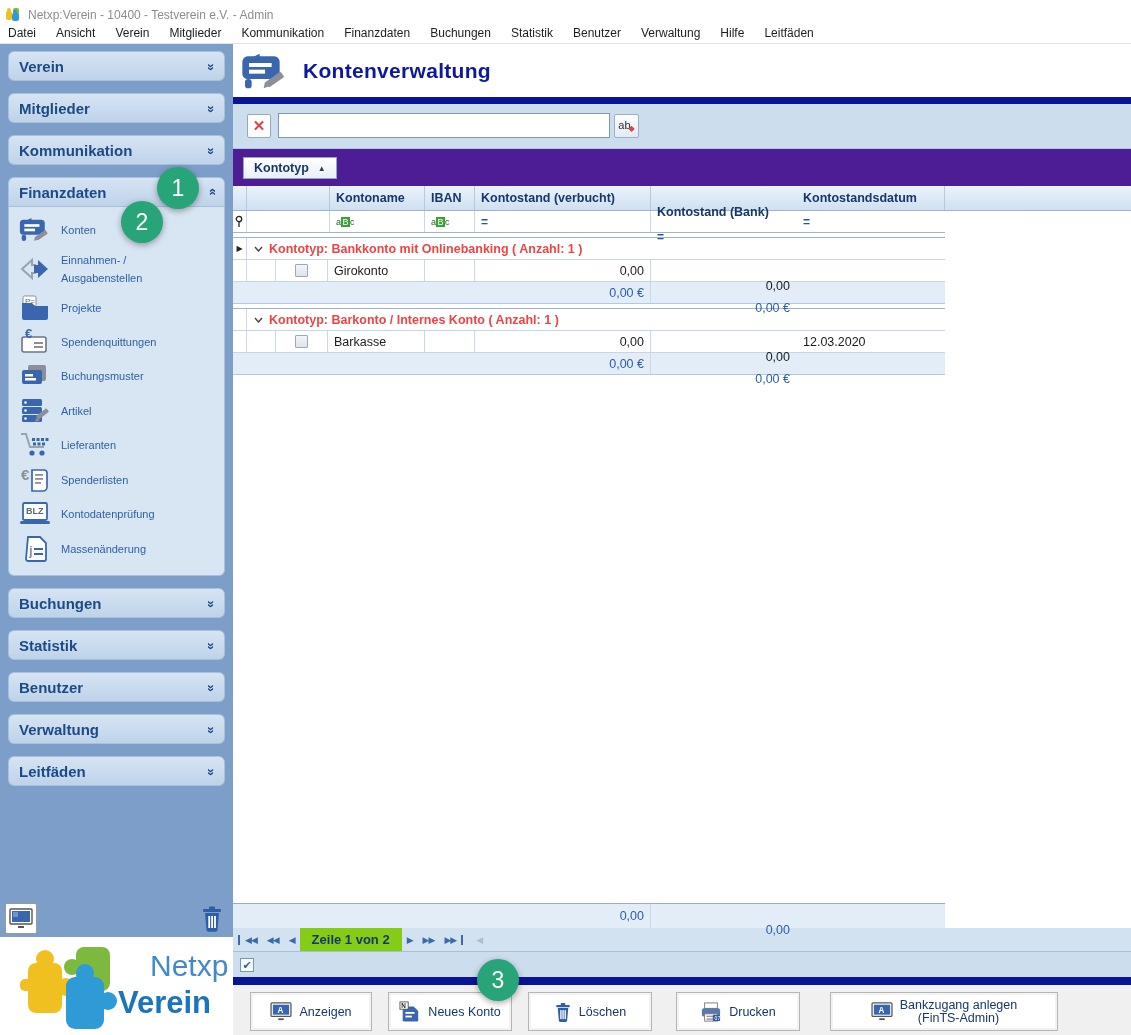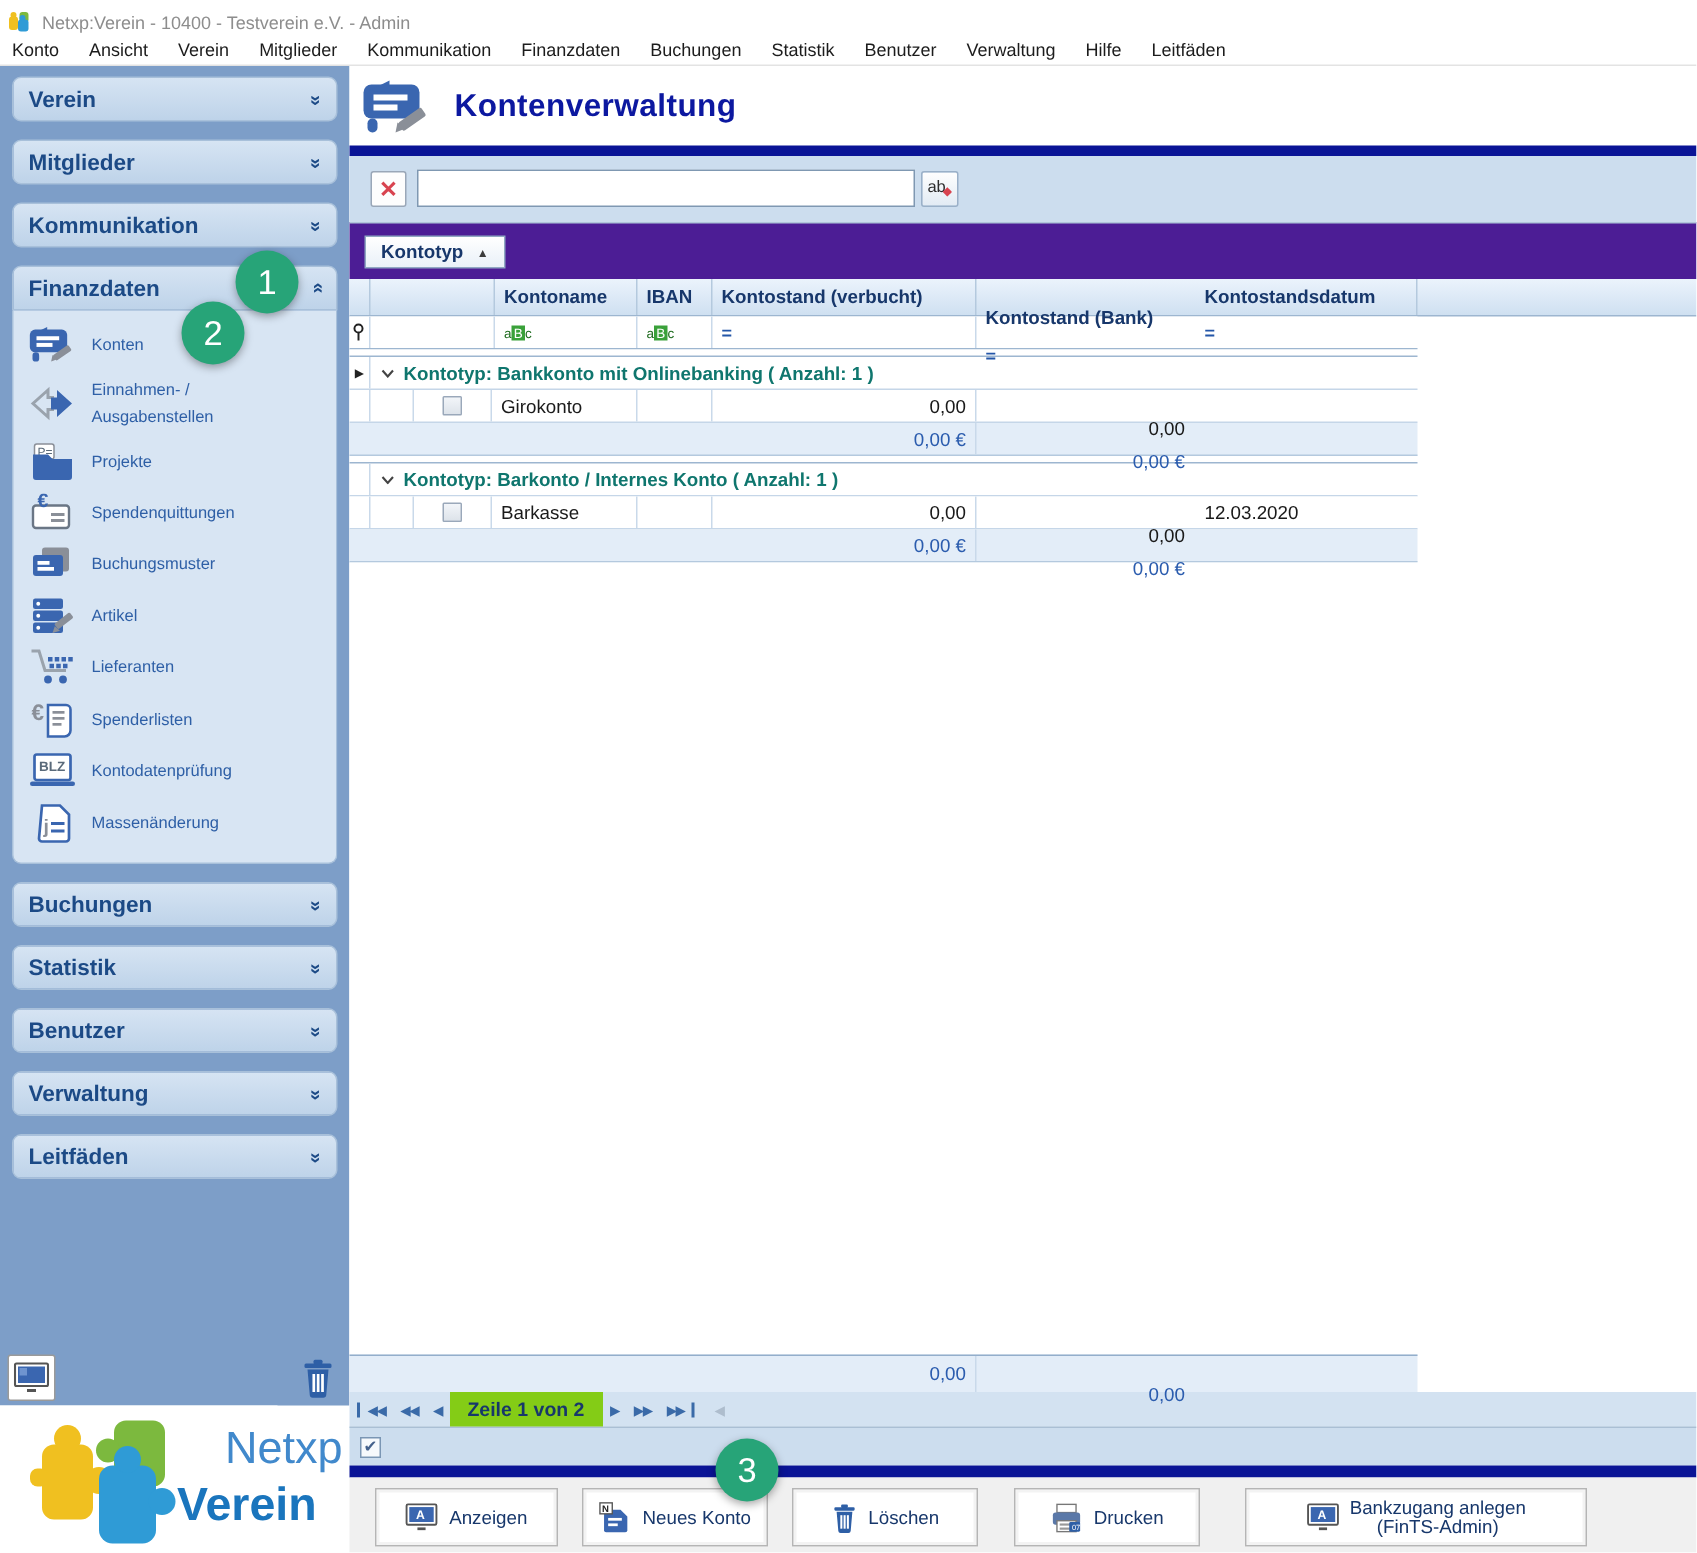--- a/index.html
+++ b/index.html
@@ -71,21 +71,21 @@
   .filter-row { height:22px; display:flex; width:712px; background:#fff; border-bottom:1px solid #9db6d0; font-size:11px; }
   .filter-row .cell { border-right:1px solid #c9d9ea; display:flex; align-items:center; padding:0 6px; cursor:pointer; }
   .c-ind{width:14px;} .c-sel{width:83px;} .c-name{width:95px;} .c-iban{width:50px;}
   .c-verb{width:176px;} .c-bank{width:146px;margin-top:26px;} .c-dat{width:148px;} .c-rest{flex:1;border-right:none !important;}
   .c-indent{width:29px;} .c-chk{width:52px;} .c-name2{width:97px;} .c-blank{width:199px;}
   .gap { height:4px; background:#fff; }
   .grp-row { width:712px; height:23px; display:flex; align-items:center; background:#fff;
              border-top:1px solid #9db6d0; border-bottom:1px solid #c5d6e8; cursor:pointer; }
   .grp-row .ind { width:14px; height:100%; border-right:1px solid #c9d9ea; display:flex; align-items:center; justify-content:center; }
   .grp-row .exp { width:22px; display:flex; justify-content:center; }
-  .grp-row .gtext { font-size:12.5px; font-weight:bold; color:#0f766e; }
+  .grp-row .gtext { font-size:12.5px; font-weight:bold; color:#ef4444; }
   .row-ptr { font-size:8px; color:#222; }
   .data-row { width:712px; height:22px; display:flex; background:#fff; border-bottom:1px solid #c5d6e8; font-size:12.5px; color:#1a1a1a; cursor:pointer; }
   .data-row .cell { border-right:1px solid #c9d9ea; display:flex; align-items:center; padding:0 6px; }
   .data-row .num, .sum-row .num, .total-row .num { justify-content:flex-end; }
   .cb { width:13px; height:13px; border:1px solid #9aa8ba; background:linear-gradient(#f2f5f9,#dde3ea); border-radius:1px; cursor:pointer; }
   .sum-row { width:712px; height:22px; display:flex; background:#e3edf8; border-bottom:1px solid #b4c9de; font-size:12.5px; color:#2b5cae; }
   .sum-row .cell { border-right:1px solid #c9d9ea; display:flex; align-items:center; padding:0 6px; }
   .sum-row .cell.nb { border-right:none; }
   .white-fill { height:528px; background:#fff; }
   .total-row { width:712px; height:25px; display:flex; background:#e3edf8; border-top:1px solid #93aecb; font-size:12.5px; color:#2b5cae; }
@@ -122,21 +122,21 @@
       <rect x="1" y="5" width="6" height="9" rx="2" fill="#f0c020"></rect>
         <circle cx="4" cy="4" r="2" fill="#f0c020"></circle>
       <rect x="8" y="2" width="6" height="7" rx="2" fill="#7cb93e"></rect>
       <rect x="7" y="7" width="7" height="8" rx="2" fill="#2f9bd6"></rect>
         <circle cx="10" cy="6" r="2" fill="#2f9bd6"></circle>
     </svg>
     <span class="txt">Netxp:Verein - 10400 - Testverein e.V. - Admin</span>
   </div>
 
   <div class="menubar">
-    <span class="mi">Konto</span>
+    <span class="mi">Datei</span>
     <span class="mi">Ansicht</span>
     <span class="mi">Verein</span>
     <span class="mi">Mitglieder</span>
     <span class="mi">Kommunikation</span>
     <span class="mi">Finanzdaten</span>
     <span class="mi">Buchungen</span>
     <span class="mi">Statistik</span>
     <span class="mi">Benutzer</span>
     <span class="mi">Verwaltung</span>
     <span class="mi">Hilfe</span>

